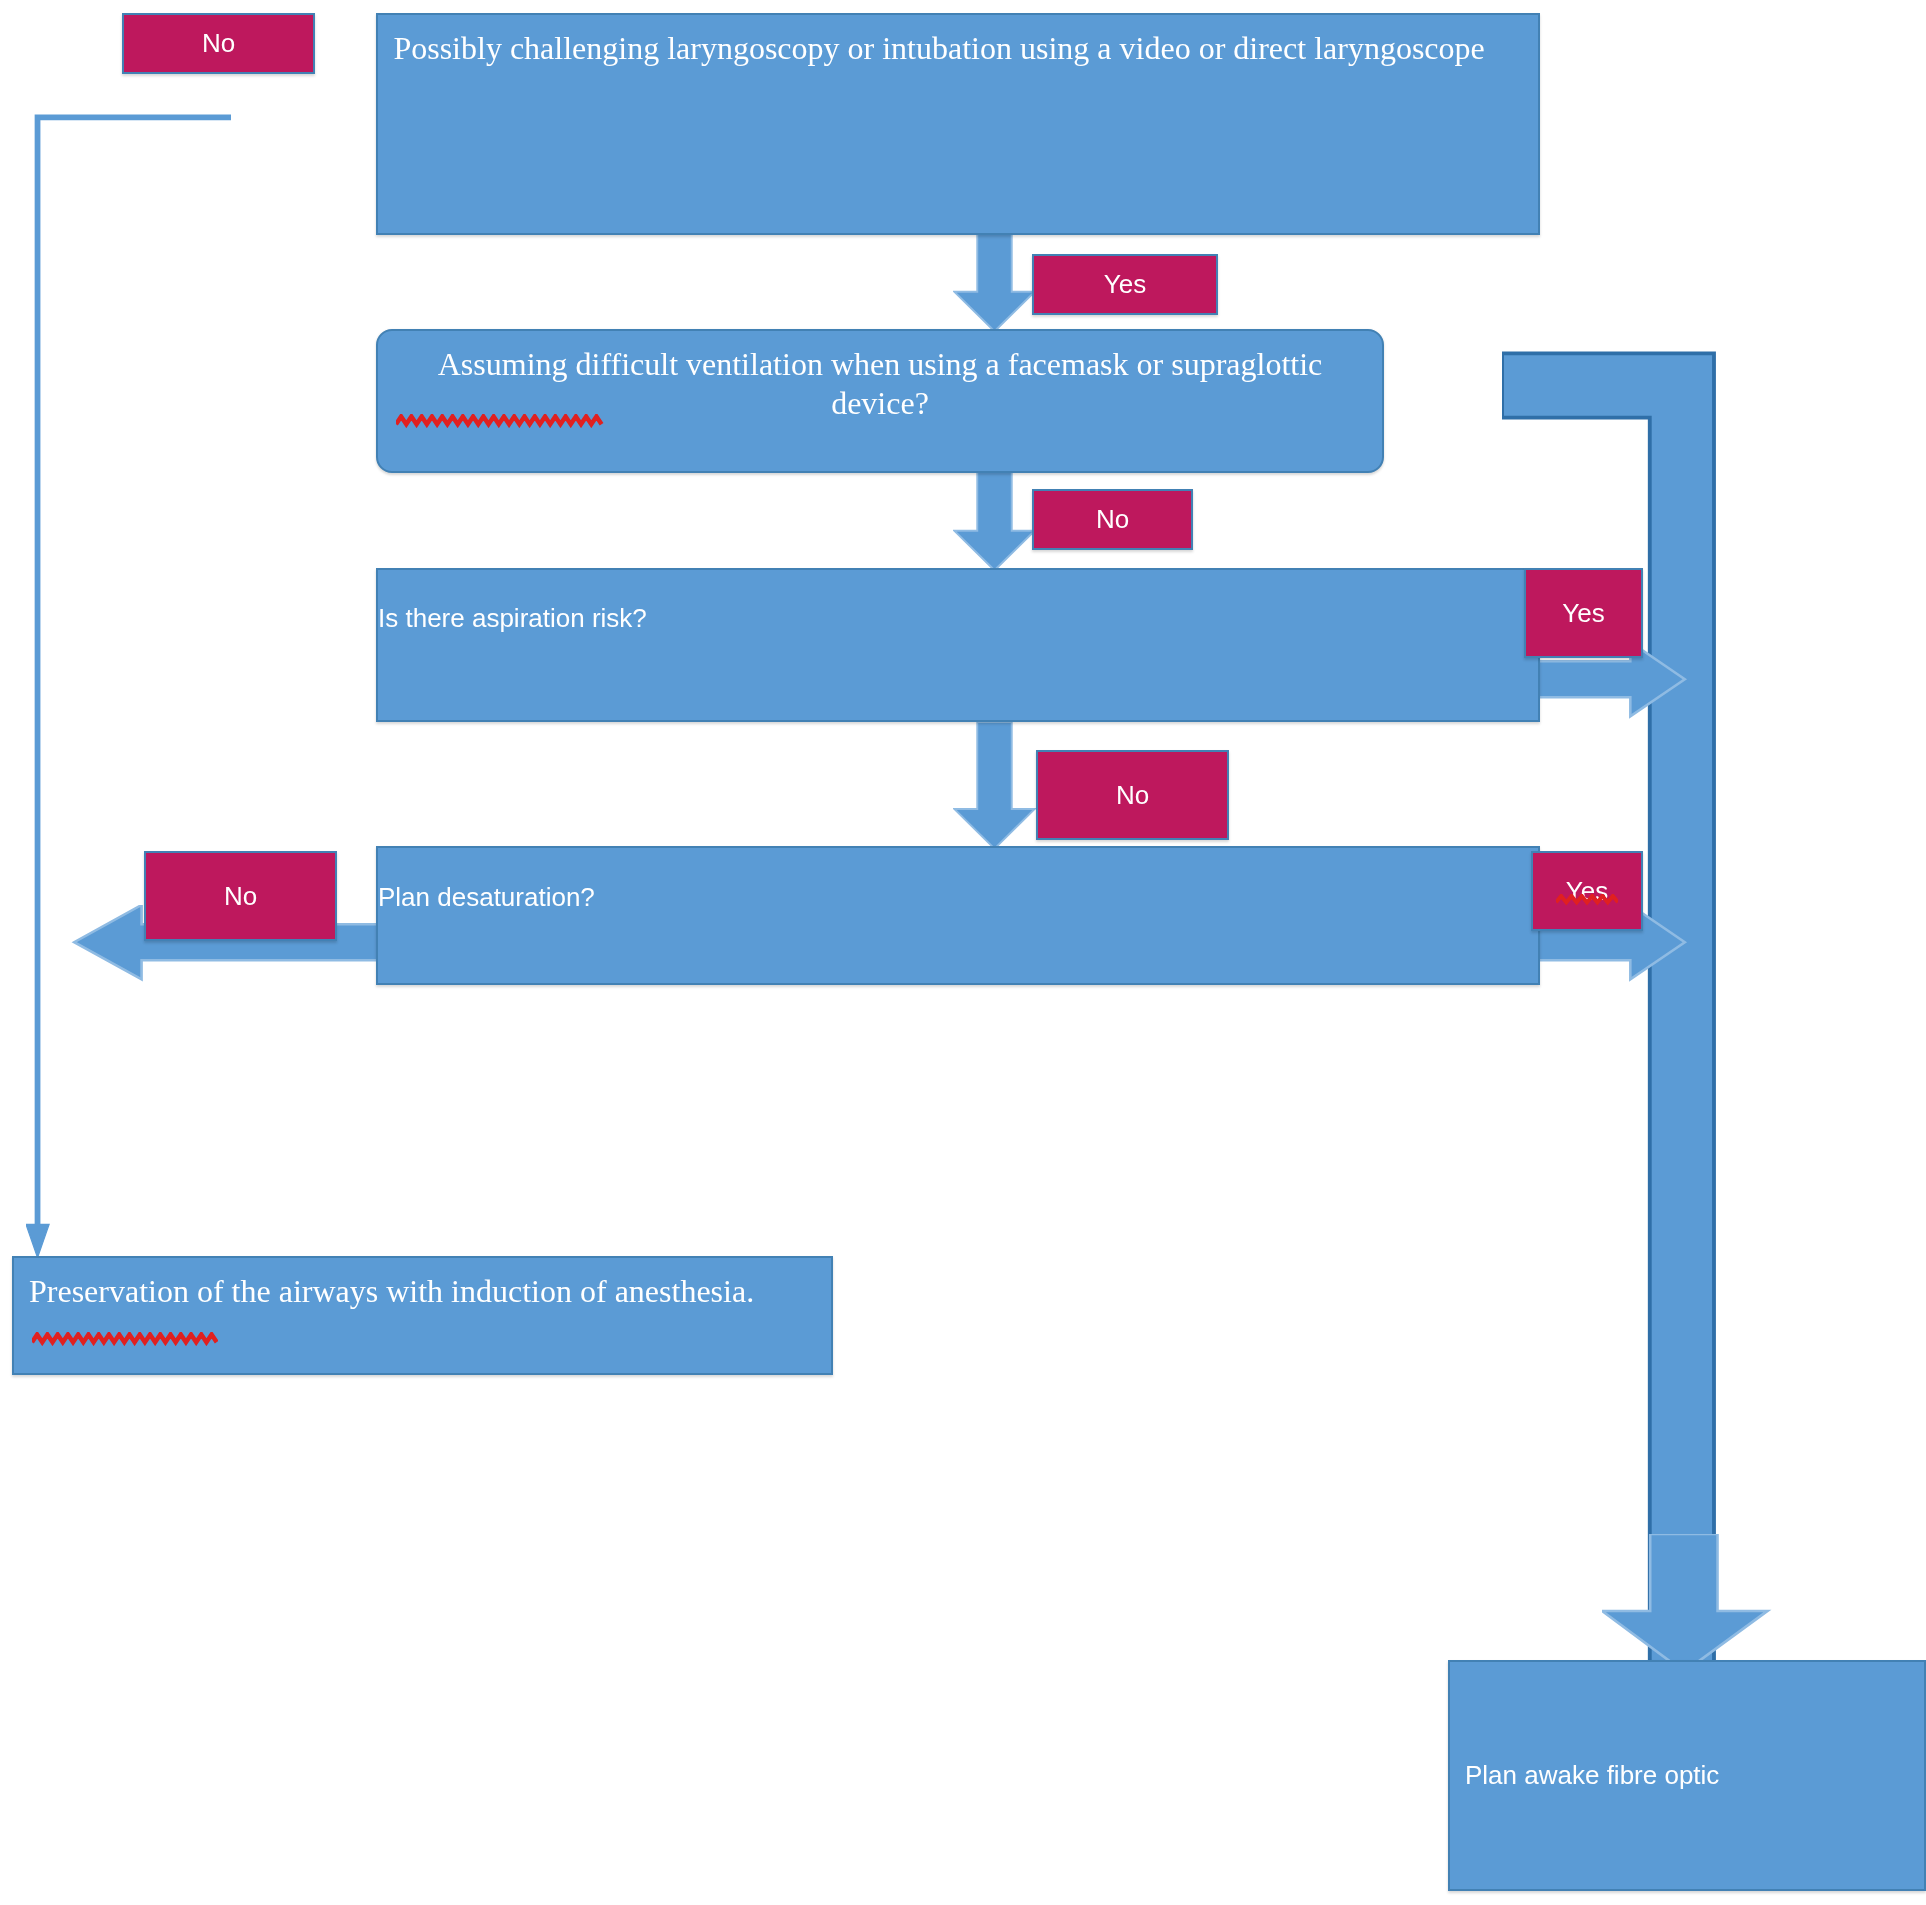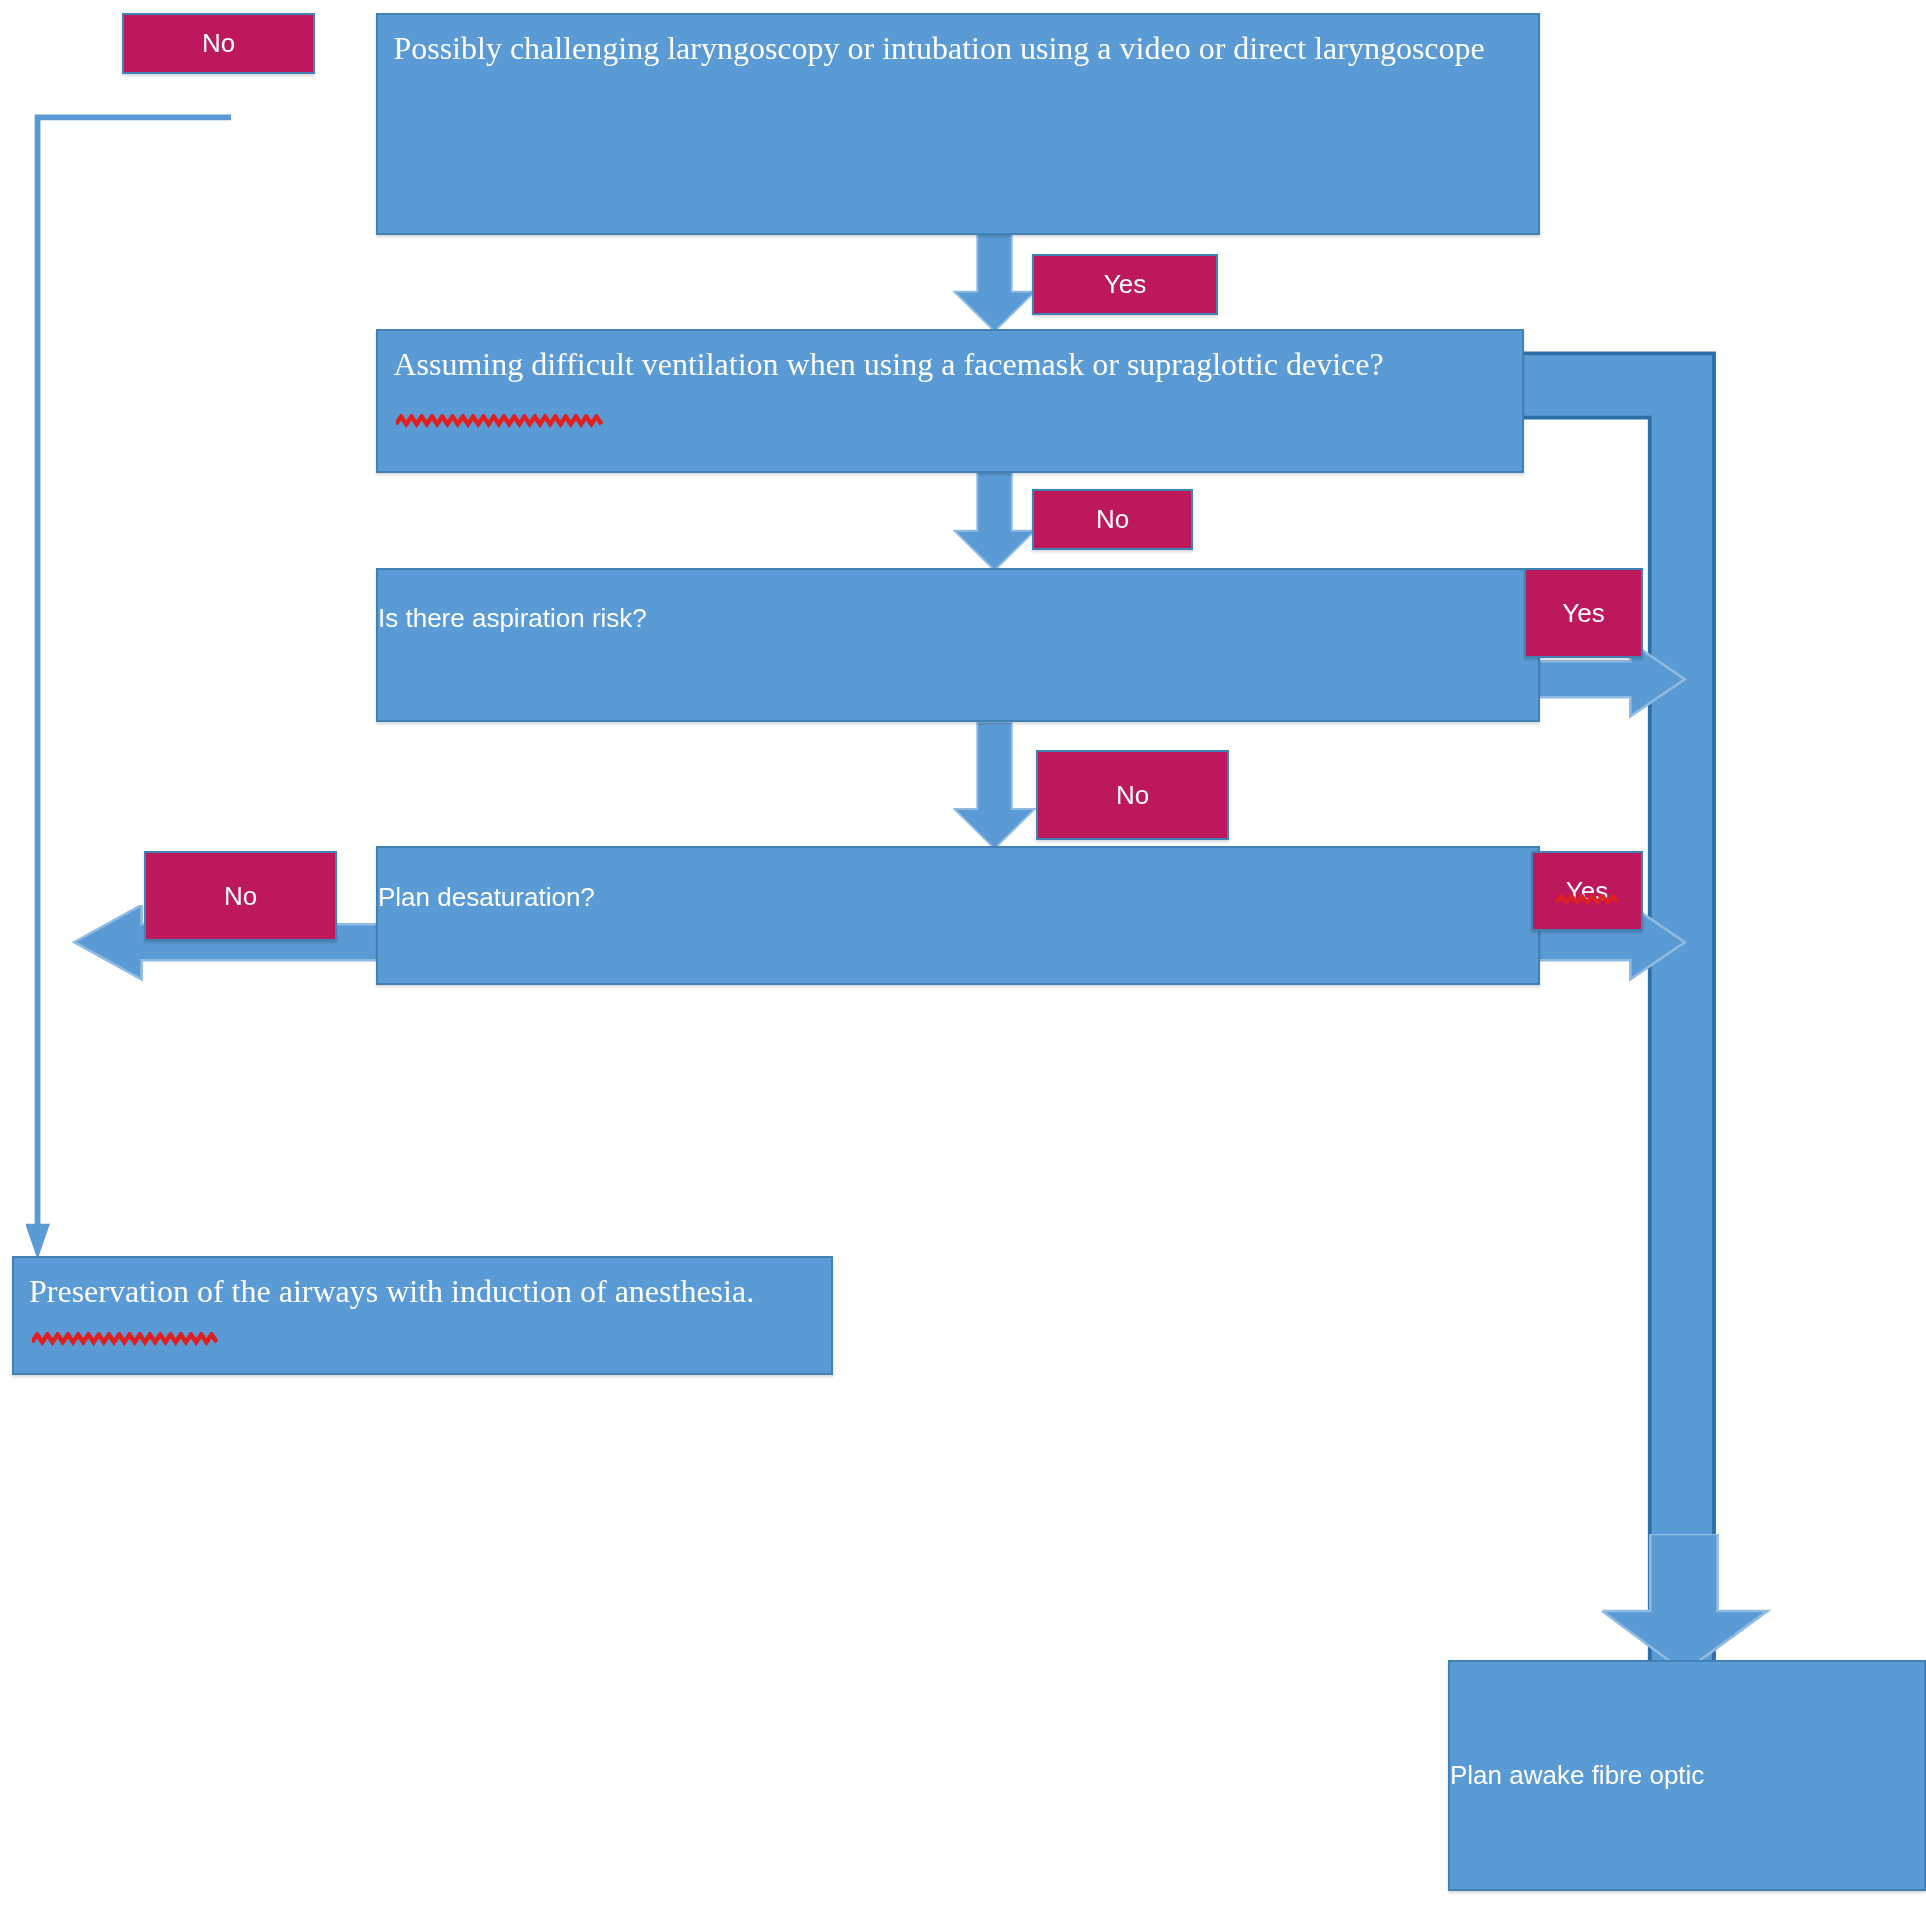--- a/index.html
+++ b/index.html
@@ -108,21 +108,21 @@
   </svg>
 
   <svg class="shape" style="left:71px; top:905px; width:308px; height:77px;" viewBox="0 0 480 120">
     <polygon points="480,30 110,30 110,0 5,58 110,116 110,86 480,86" fill="#5B9BD5" stroke="#8FBBE3" stroke-width="4"></polygon>
   </svg>
 
   <div class="node serif" style="left:376px; top:13px; width:1164px; height:222px;">
     <span>Possibly challenging laryngoscopy or intubation using a video or direct laryngoscope</span>
   </div>
 
-  <div class="node serif" style="left:376px; top:329px; width:1148px; height:144px;">
+  <div class="node serif" style="left:376px; top:329px; width:1008px; height:144px;border-radius:16px;">
     <span>Assuming difficult ventilation when using a facemask or supraglottic device?</span>
   </div>
 
   <svg class="shape" style="left:396px; top:414px; width:212px; height:14px;" viewBox="0 0 330 22" preserveAspectRatio="none">
     <path d="M0,16 L8,4 L16,16 L24,4 L32,16 L40,4 L48,16 L56,4 L64,16 L72,4 L80,16 L88,4 L96,16 L104,4 L112,16 L120,4 L128,16 L136,4 L144,16 L152,4 L160,16 L168,4 L176,16 L184,4 L192,16 L200,4 L208,16 L216,4 L224,16 L232,4 L240,16 L248,4 L256,16 L264,4 L272,16 L280,4 L288,16 L296,4 L304,16 L312,4 L320,16" fill="none" stroke="#E02020" stroke-width="7"></path>
   </svg>
 
   <div class="node sans" style="left:376px; top:568px; width:1164px; height:154px;">
     <span style="position:relative; top:-27px;">Is there aspiration risk?</span>
   </div>
@@ -132,21 +132,21 @@
   </div>
 
   <div class="node serif" style="left:11.6px; top:1256px; width:821px; height:119px;">
     <span>Preservation of the airways with induction of anesthesia.</span>
   </div>
 
   <svg class="shape" style="left:32px; top:1332px; width:186px; height:14px;" viewBox="0 0 290 22" preserveAspectRatio="none">
     <path d="M0,16 L8,4 L16,16 L24,4 L32,16 L40,4 L48,16 L56,4 L64,16 L72,4 L80,16 L88,4 L96,16 L104,4 L112,16 L120,4 L128,16 L136,4 L144,16 L152,4 L160,16 L168,4 L176,16 L184,4 L192,16 L200,4 L208,16 L216,4 L224,16 L232,4 L240,16 L248,4 L256,16 L264,4 L272,16 L280,4 L288,16" fill="none" stroke="#E02020" stroke-width="7"></path>
   </svg>
 
-  <div class="node sans" style="left:1448px; top:1660px; width:478px; height:231px;">
+  <div class="node sans" style="left:1448px; top:1660px; width:478px; height:231px;padding-left:15px;">
     <span>Plan awake fibre optic</span>
   </div>
 
   <div class="chip" style="left:122px; top:13px; width:193px; height:61px;">
     <span>No</span>
   </div>
 
   <div class="chip" style="left:1032px; top:254px; width:186px; height:61px;">
     <span>Yes</span>
   </div>

